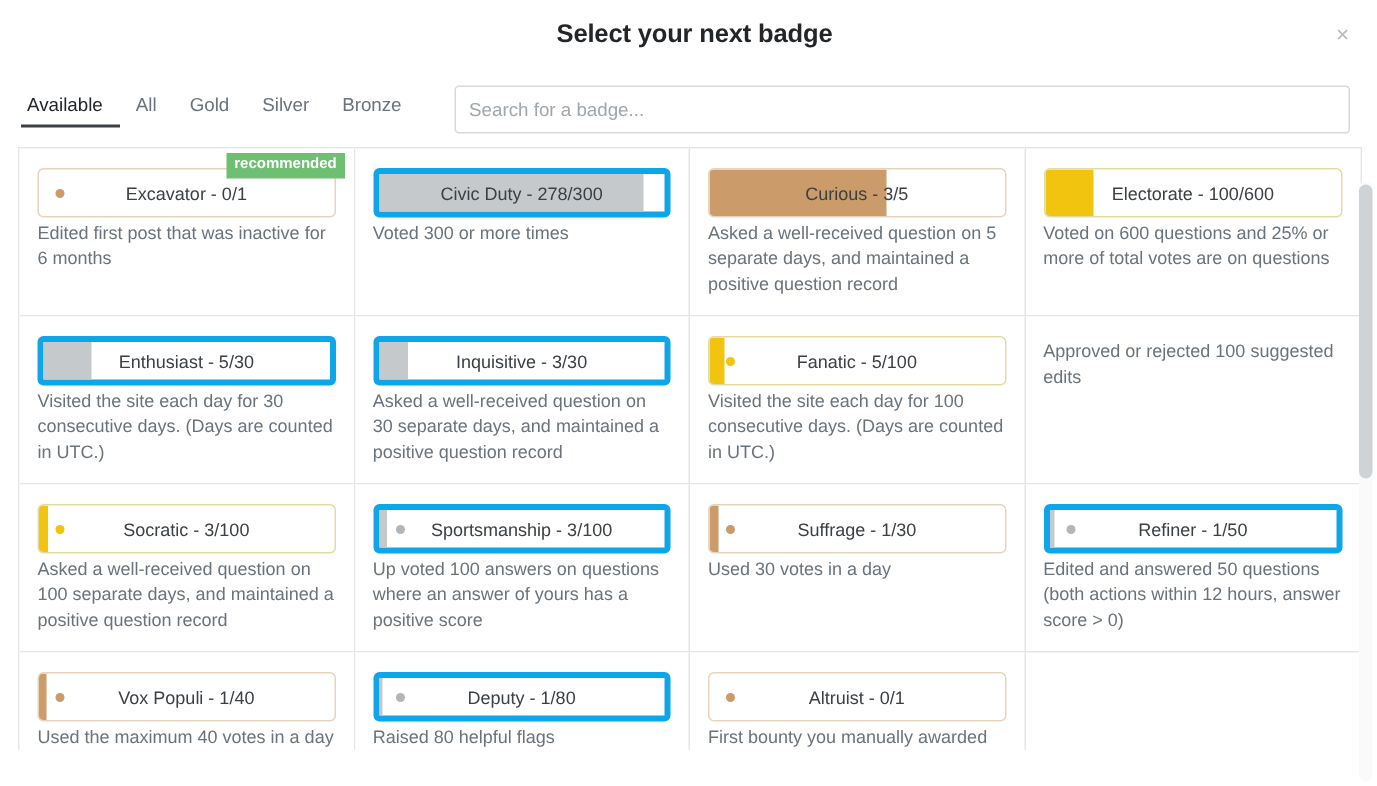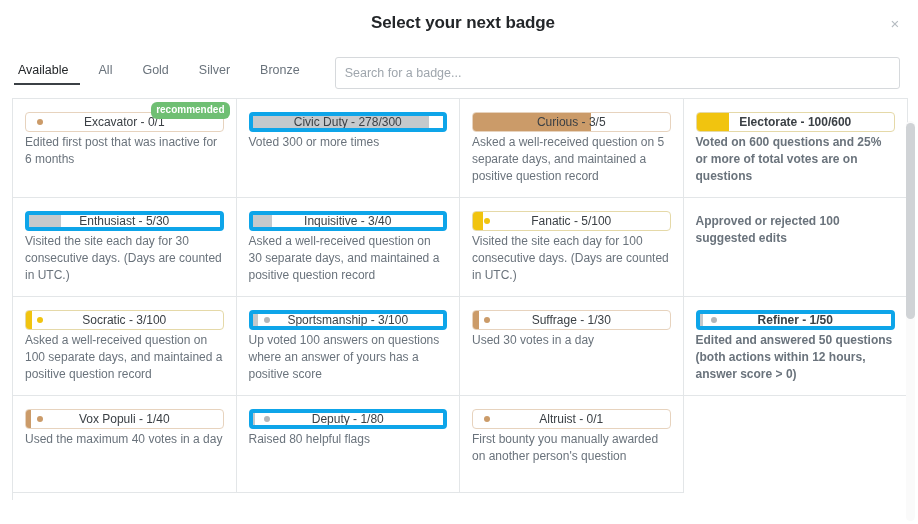--- a/index.html
+++ b/index.html
@@ -62,21 +62,21 @@
     position: relative;
     height: 50px;
     padding: 0 18px 0 14px;
     box-sizing: border-box;
     display: flex;
     align-items: center;
   }
   .tabs {
     display: flex;
     align-items: flex-end;
-    gap: 8px;
+    gap: 0px;
     flex: 0 0 auto;
     padding-bottom: 2px;
   }
   .tab {
     font-size: 12.5px;
     color: #6a737c;
     padding: 3px 11px 6px 11px;
     cursor: pointer;
     white-space: nowrap;
     border-bottom: 2px solid transparent;
@@ -126,27 +126,27 @@
   }
   .badge-cell {
     box-sizing: border-box;
     border-right: 1px solid #e3e6e8;
     border-bottom: 1px solid #e3e6e8;
     padding: 13px 12px 12px 12px;
     min-height: 97px;
     position: relative;
     background: #fff;
   }
-  .badge-cell:nth-child(4n) { border-right: none; font-weight: bold; }
+  .badge-cell:nth-child(4n) { border-right: none; }
 
   
   .pill-wrap { position: relative; }
   .pill {
     position: relative;
-    height: 20px;
+    height: 33px;
     border-radius: 4px;
     overflow: hidden;
     display: flex;
     align-items: center;
     justify-content: center;
     cursor: pointer;
     box-sizing: border-box;
     background: #ffffff;
   }
   .pill.gold   { border: 1px solid #e5d9a8; }
@@ -189,21 +189,21 @@
   .ribbon {
     position: absolute;
     top: -10px;
     right: -6px;
     background: #6fbf73;
     color: #ffffff;
     font-size: 10px;
     font-weight: bold;
     line-height: 14px;
     padding: 1px 5px 2px 5px;
-    border-radius: 6px;
+    border-radius: 0;
     white-space: nowrap;
     z-index: 5;
   }
 
   .badge-desc {
     margin-top: 2px;
     font-size: 12px;
     line-height: 17px;
     color: #6a737c;
   }
@@ -298,21 +298,21 @@
               <div class="pill-fill" style="width: 16.7%;"></div>
               <span class="pill-label">Enthusiast - 5/30</span>
             </div>
           </div>
           <div class="badge-desc">Visited the site each day for 30 consecutive days. (Days are counted in UTC.)</div>
         </div>
         <div class="badge-cell">
           <div class="pill-wrap">
             <div class="pill silver">
               <div class="pill-fill" style="width: 10%;"></div>
-              <span class="pill-label">Inquisitive - 3/40</span>
+              <span class="pill-label">Inquisitive - 3/30</span>
             </div>
           </div>
           <div class="badge-desc">Asked a well-received question on 30 separate days, and maintained a positive question record</div>
         </div>
         <div class="badge-cell">
           <div class="pill-wrap">
             <div class="pill gold">
               <div class="pill-fill" style="width: 5%;"></div>
               <span class="pill-dot gold"></span>
               <span class="pill-label">Fanatic - 5/100</span>

